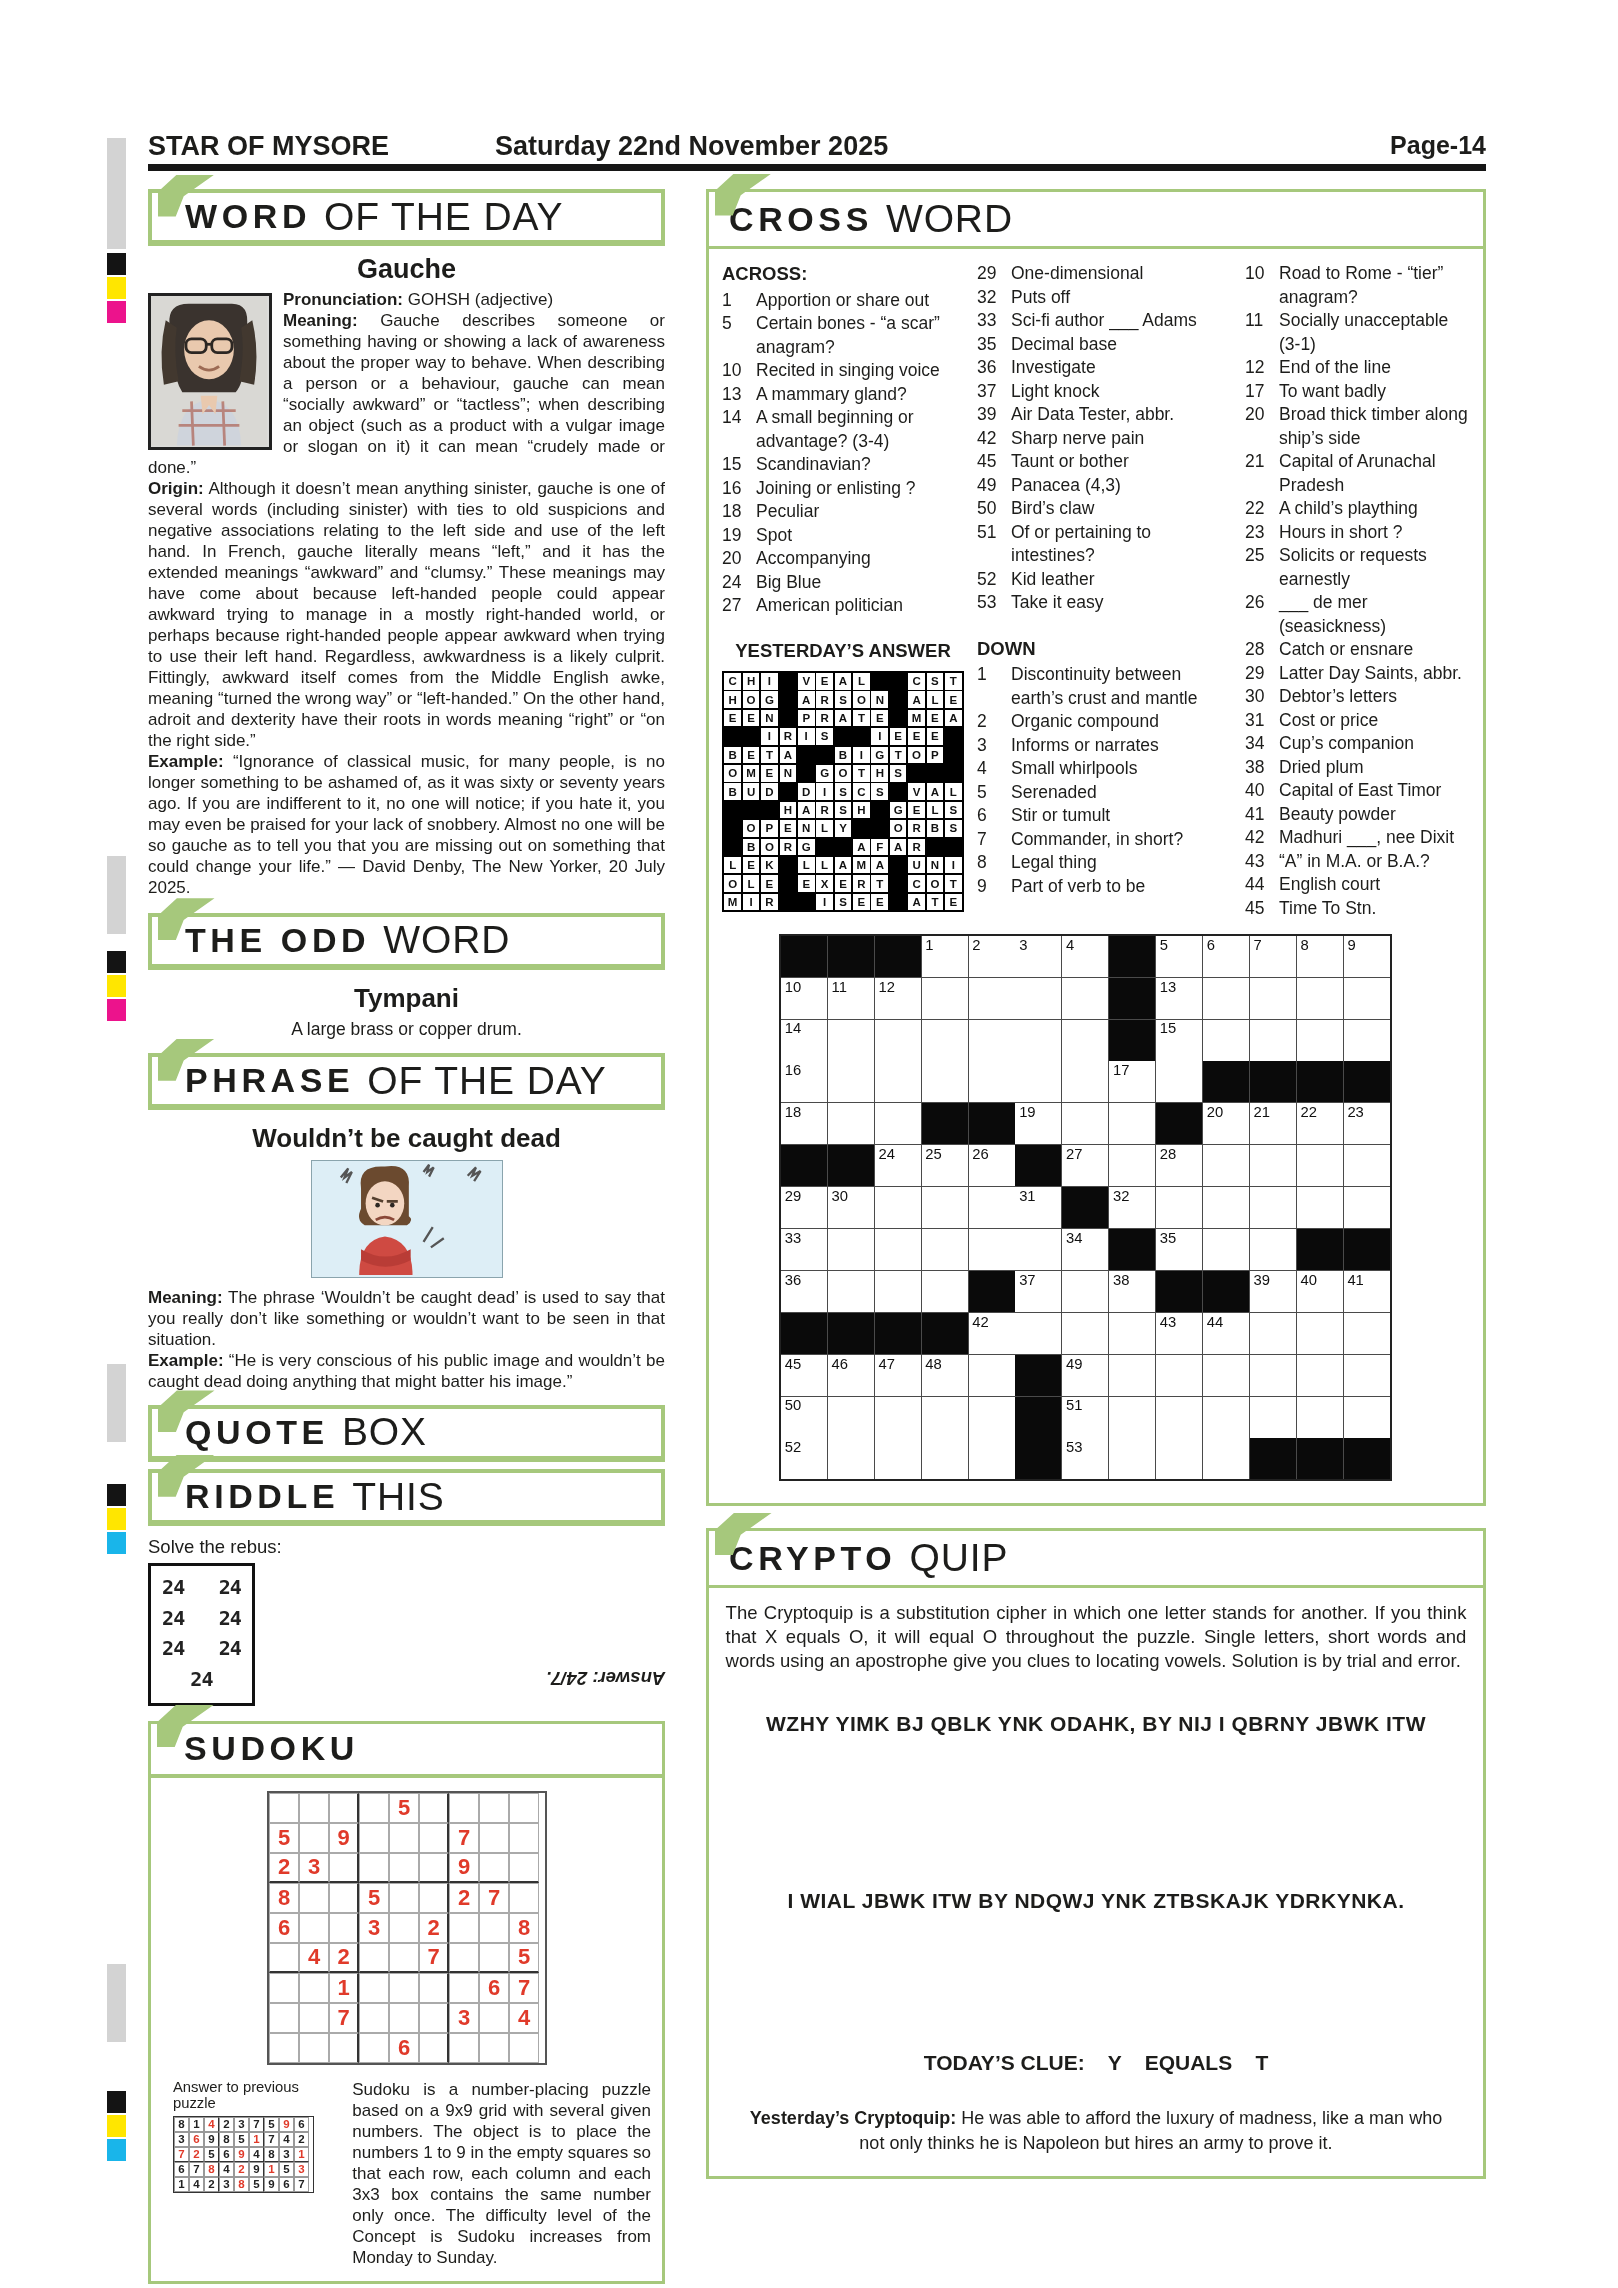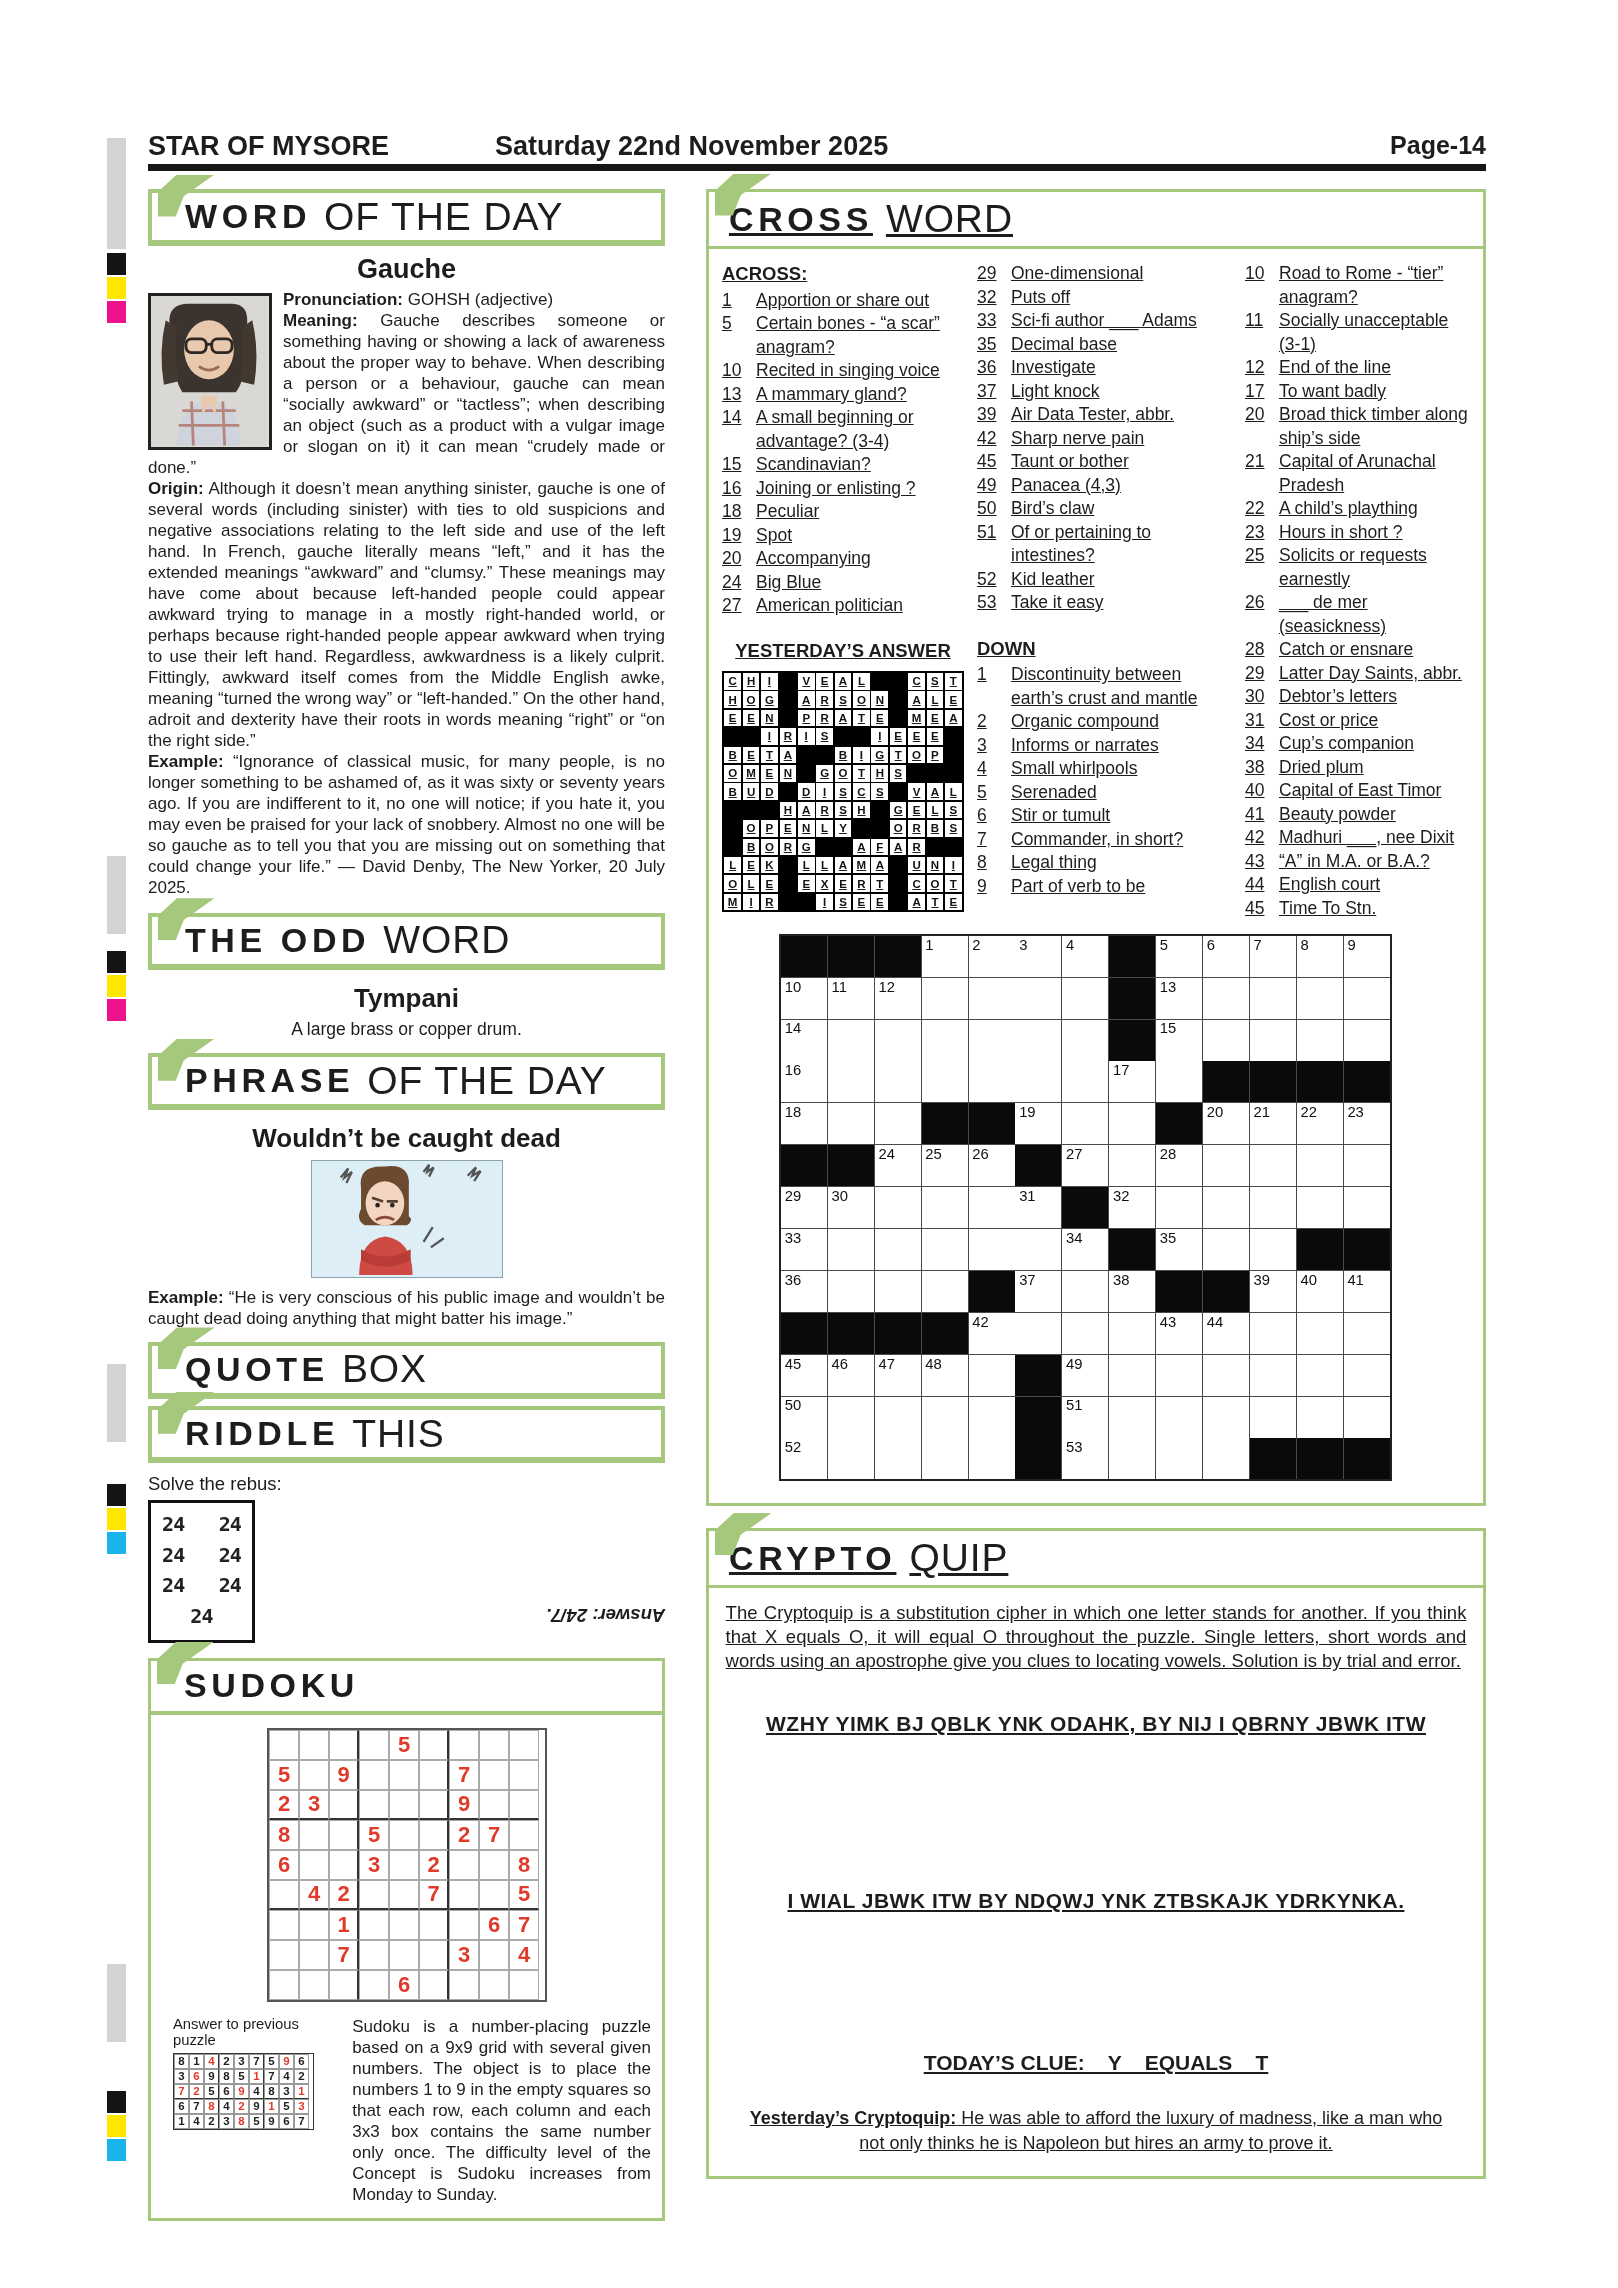--- a/index.html
+++ b/index.html
@@ -13,21 +13,21 @@
   .rseg{position:absolute; left:0; width:18.5px;}
 
   
   .hdr{position:absolute; left:148px; top:131px; width:1338px; height:31px;}
   .hdr .paper{position:absolute; left:0; font-size:27px; font-weight:bold;}
   .hdr .date{position:absolute; left:347px; font-size:27px; font-weight:bold;}
   .hdr .pageno{position:absolute; right:0; font-size:25px; font-weight:bold;}
   .hdr-rule{position:absolute; left:148px; top:164px; width:1338px; height:7.4px; background:#161616;}
 
   .col-left{position:absolute; left:148px; top:189px; width:517px;}
-  .col-right{position:absolute; left:706px; top:189px; width:780px;text-decoration:underline;}
+  .col-right{position:absolute; left:706px; top:189px; width:780px;}
 
   
   .tbox{position:relative; border:4.6px solid var(--green); border-bottom-width:6.5px;
         background:#fff; height:57px; display:flex; align-items:center; padding-left:33px;}
   .flag{position:absolute; top:-18.5px; left:5.5px; width:57px; height:42px; background:var(--green);
         clip-path:polygon(0 100%,0 42%,34% 0,100% 0,46% 52%,32% 100%);}
   .tbold{font-size:34px; font-weight:800; letter-spacing:4.6px;}
   .trest{font-size:39px; font-weight:400; letter-spacing:0.9px; margin-left:13px; white-space:pre;}
 
   
@@ -189,20 +189,21 @@
         <ellipse cx="78" cy="46" rx="21" ry="24" fill="#f3d6c2"></ellipse>
         <path d="M64 40 l12 4 M92 44 l-12 0" stroke="#55402f" stroke-width="3"></path>
         <circle cx="70" cy="48" r="2.5" fill="#2c2723"></circle>
             <circle cx="86" cy="48" r="2.5" fill="#2c2723"></circle>
         <path d="M68 64 Q78 58 88 64" stroke="#8a4838" stroke-width="3" fill="none"></path>
         <path d="M50 124 Q50 86 78 82 Q108 86 108 124 Z" fill="#cf4a42"></path>
         <path d="M52 96 Q78 112 106 96 L106 108 Q78 122 52 108 Z" fill="#b93c36"></path>
         <path d="M120 88 l10 -16 M128 94 l14 -10" stroke="#555" stroke-width="2.5"></path>
       </svg></span>
     </div>
+    <p class="pbody"><b>Meaning:</b> <span>The phrase ‘Wouldn’t be caught dead’ is used to say that you really don’t like something or wouldn’t want to be seen in that situation.</span></p>
     <p class="pbody"><b>Example:</b> <span>“He is very conscious of his public image and wouldn’t be caught dead doing anything that might batter his image.”</span></p>
 
     <div class="tbox mt14">
       <span class="flag"></span>
       <span class="tbold">QUOTE</span>
       <span class="trest">BOX</span>
     </div>
 
     <div class="tbox mt8">
       <span class="flag"></span>

